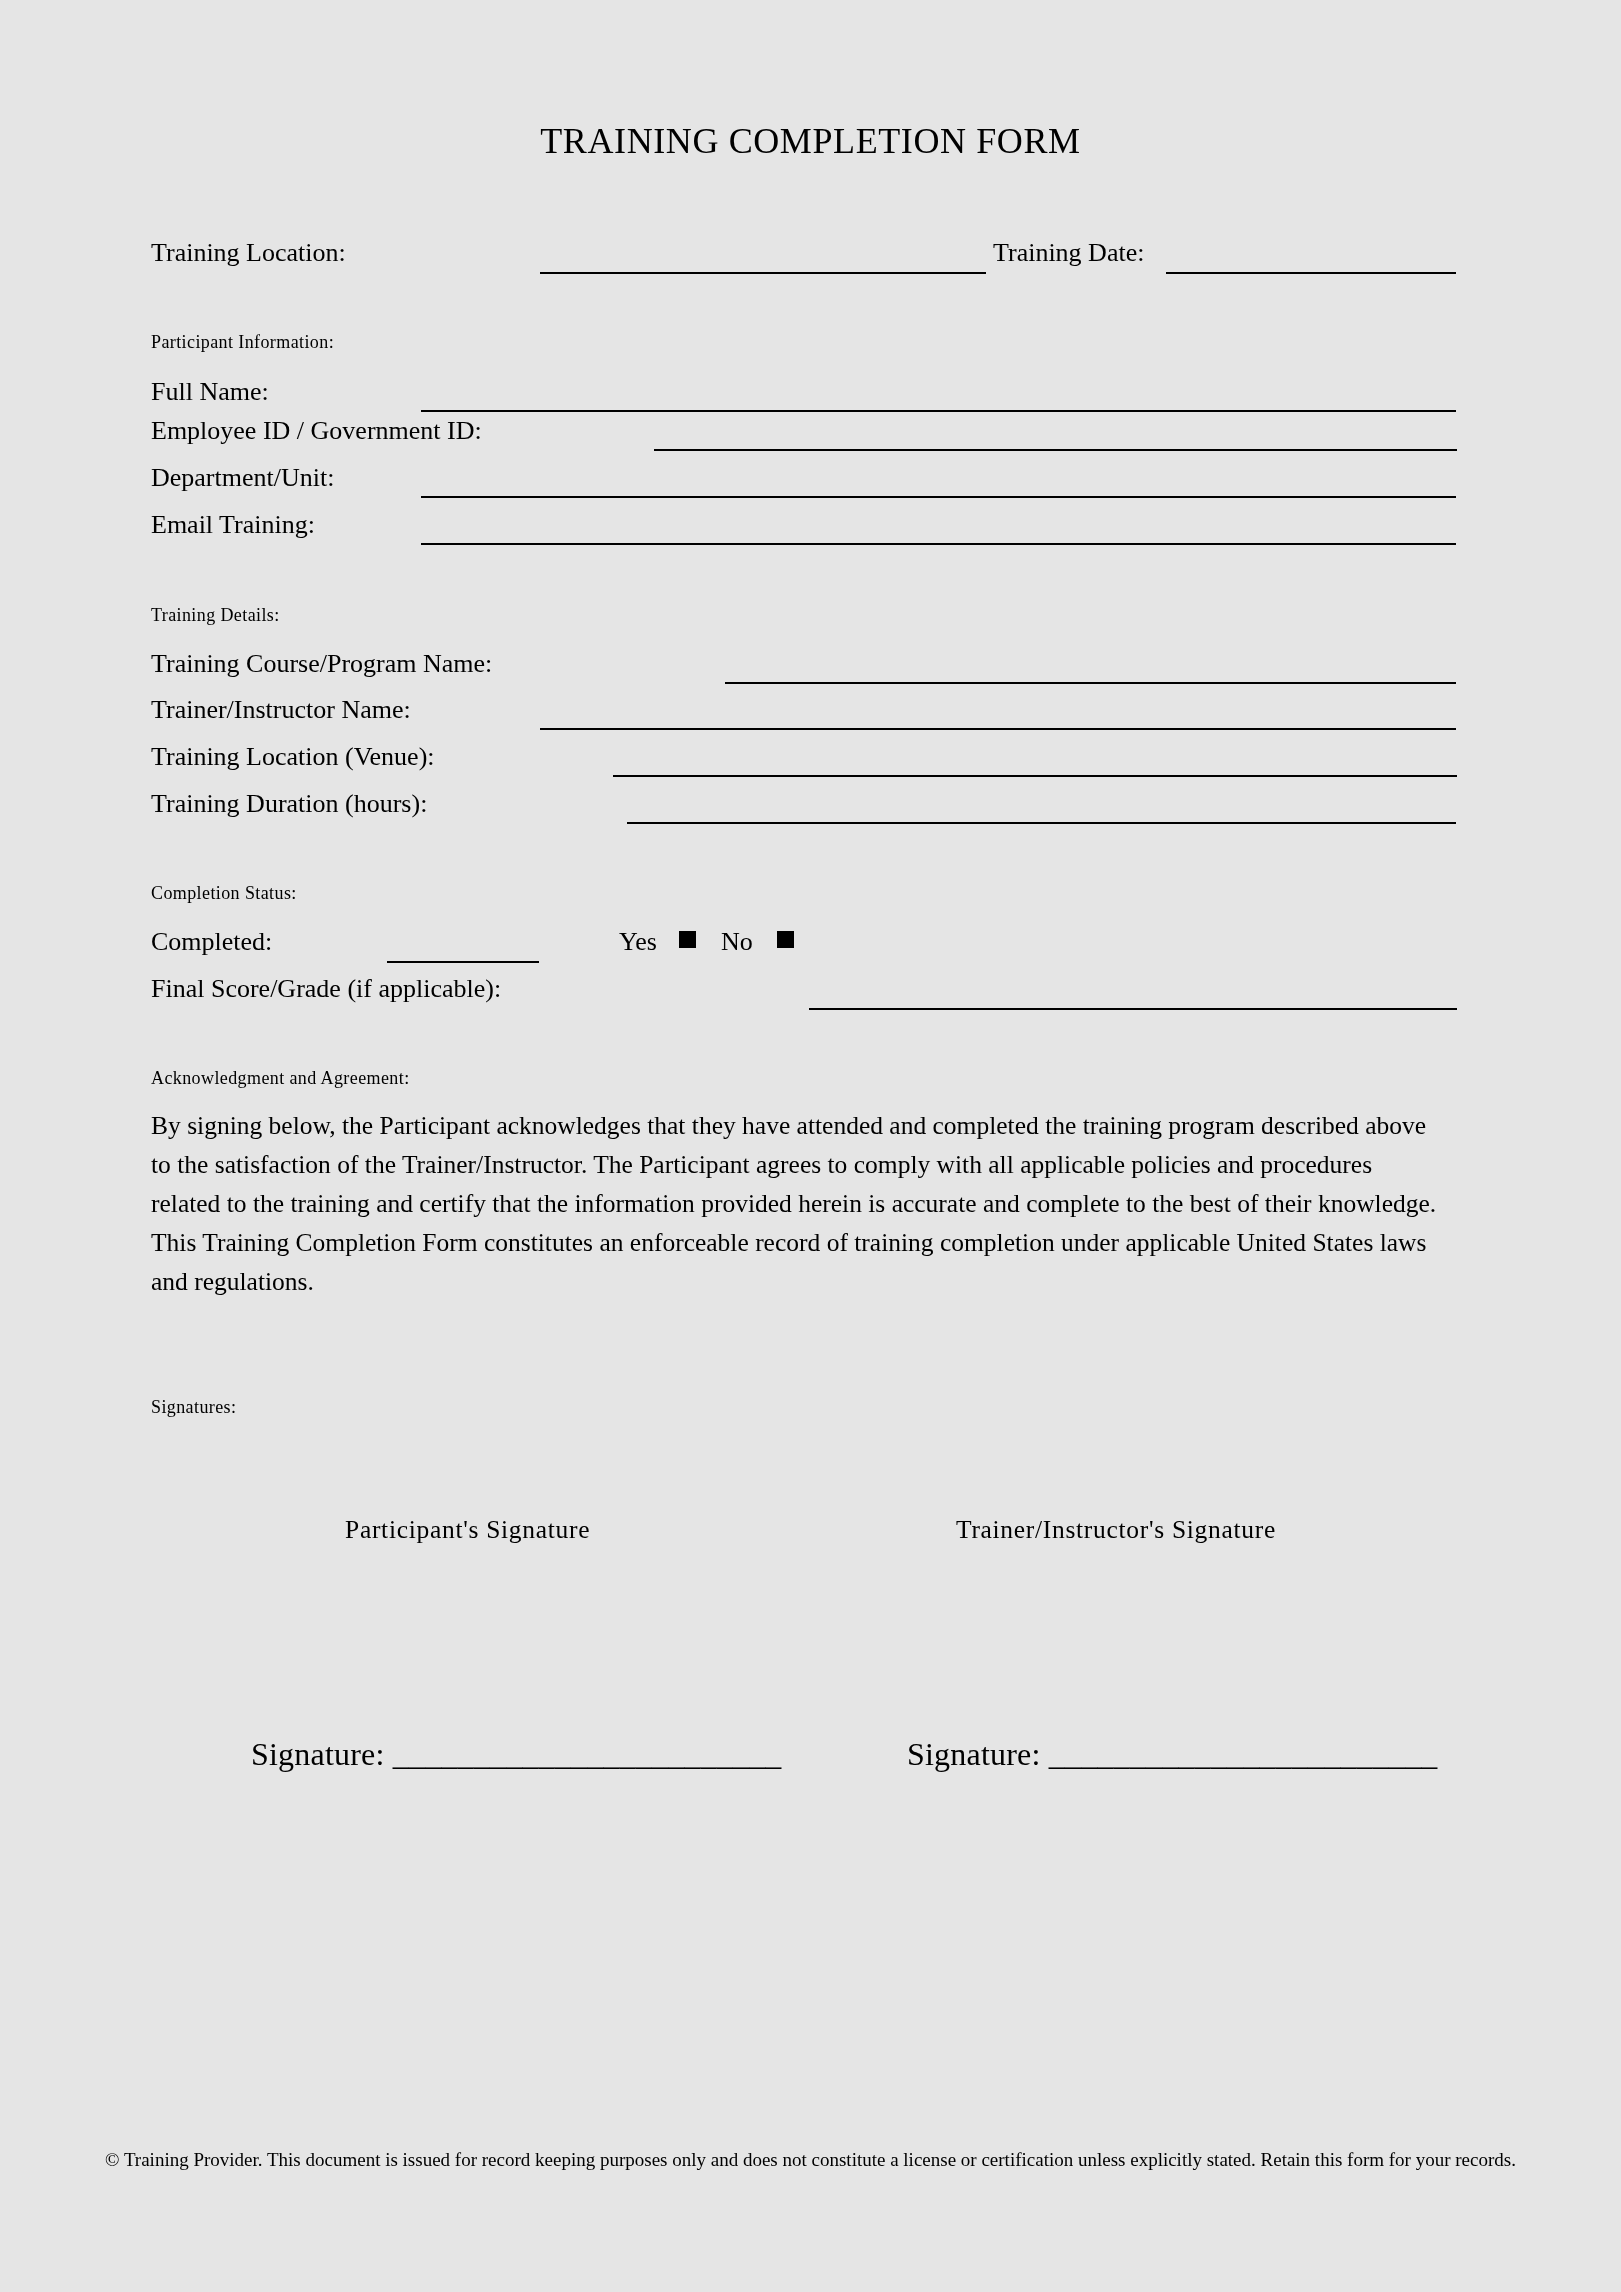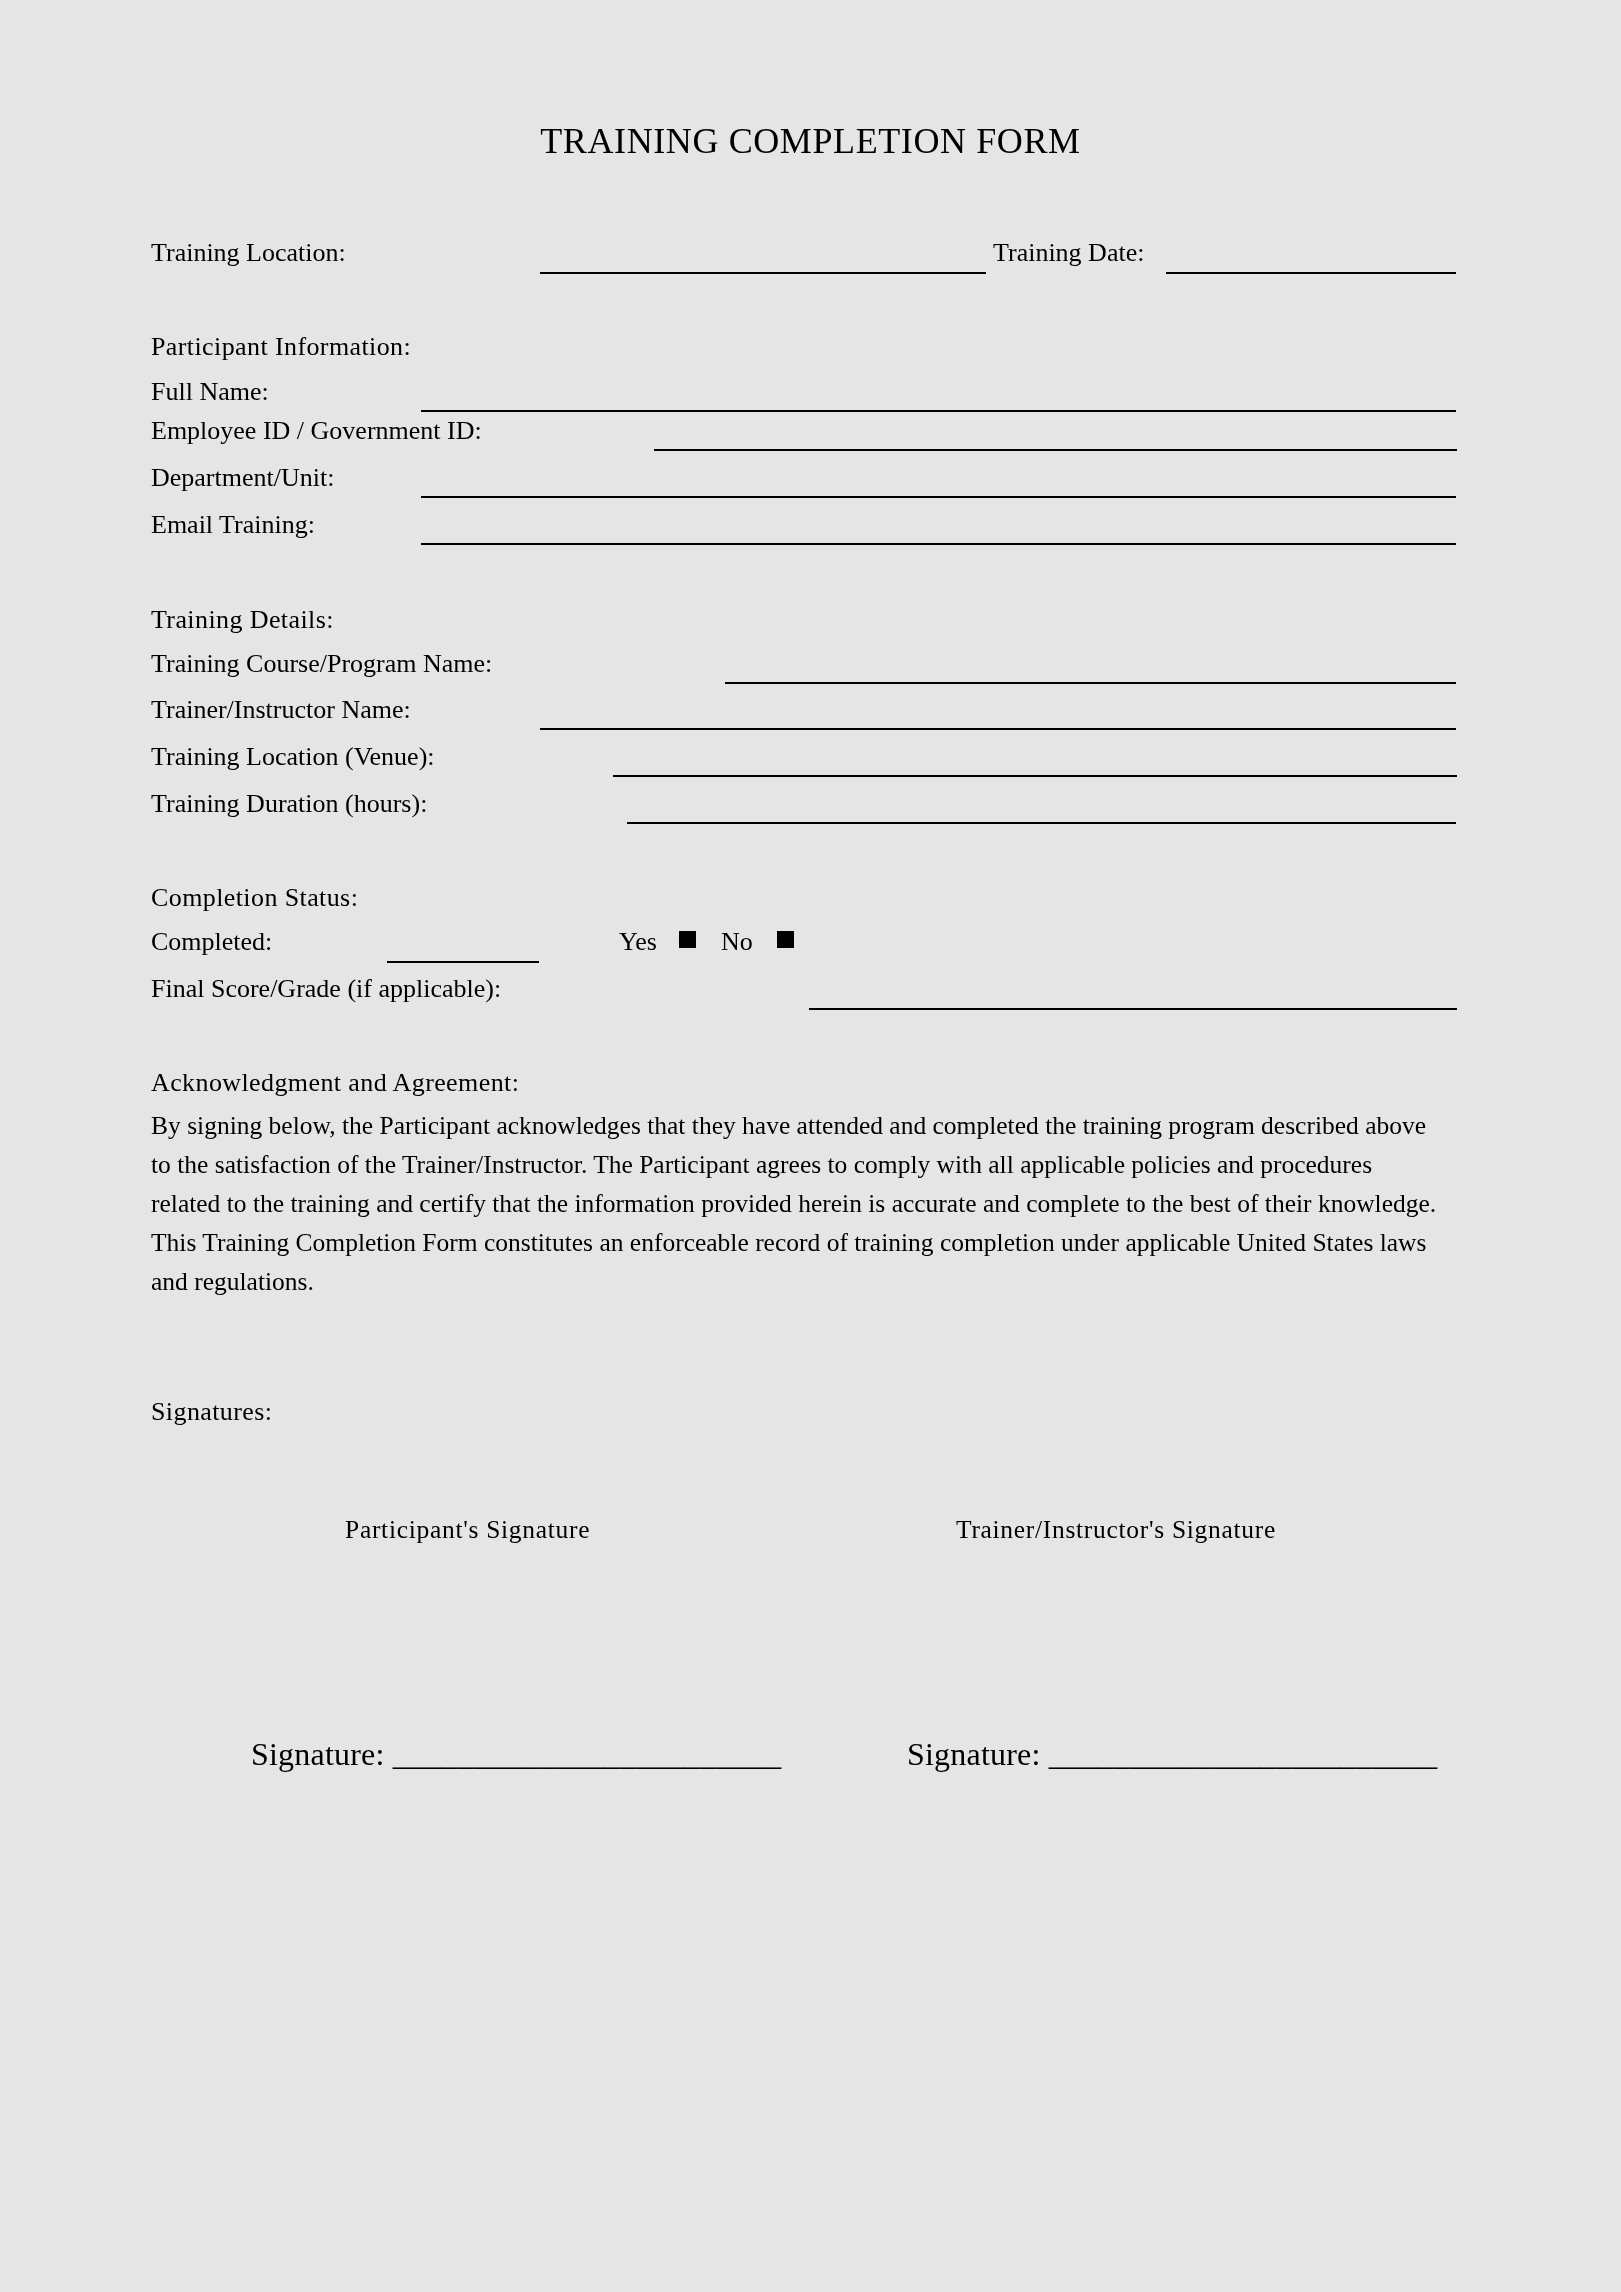--- a/index.html
+++ b/index.html
@@ -38,21 +38,21 @@
 
   
   .txt {
     position: absolute;
     font-size: 26px;
     line-height: 1.0;
     white-space: nowrap;
   }
   .section-head {
     position: absolute;
-    font-size: 26px;
+    font-size: 18px;
     letter-spacing: 0.4px;
     white-space: nowrap;
   }
 
   
   .rule {
     position: absolute;
     height: 0;
     border-top: 2.9px solid #000000;
   }
@@ -163,15 +163,16 @@
   <div class="section-head" style="left:151px; top:1397px;">Signatures:</div>
 
   <div class="sig-caption" style="left:345px; top:1515px;">Participant's Signature</div>
 
   <div class="sig-caption" style="left:956px; top:1515px;">Trainer/Instructor's Signature</div>
 
   <div class="sig-line-text" style="left:251px; top:1736px;">Signature: ________________________</div>
 
   <div class="sig-line-text" style="left:907px; top:1736px;">Signature: ________________________</div>
 
+  <div class="footer">© Training Provider. This document is issued for record keeping purposes only and does not constitute a license or certification unless explicitly stated. Retain this form for your records.</div>
 
 </div>
 
 
 </body></html>

